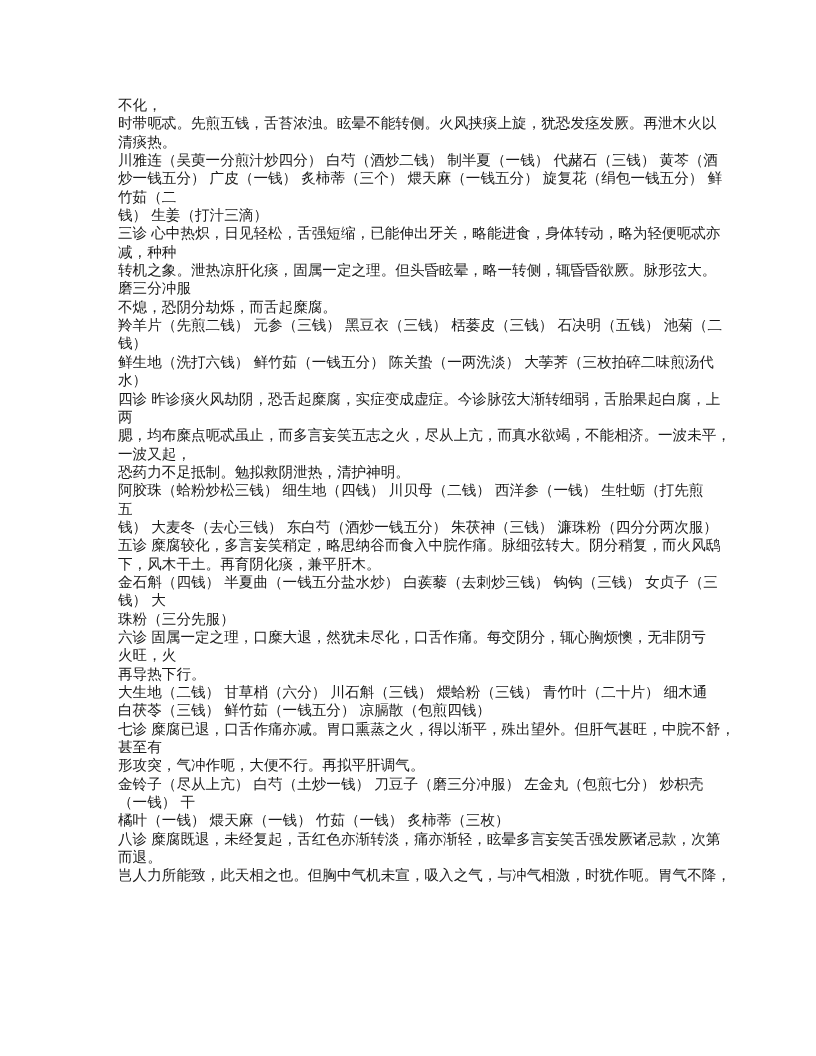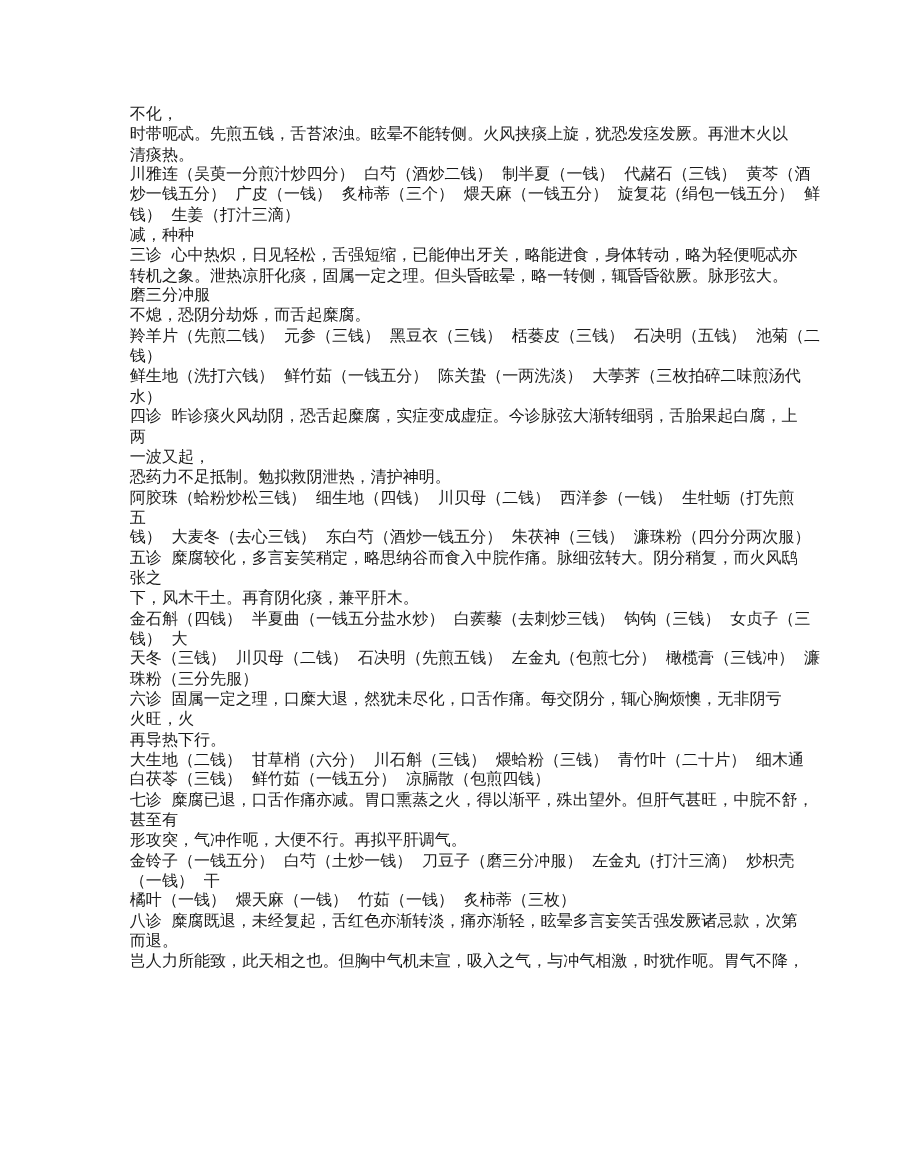--- a/index.html
+++ b/index.html
@@ -2,67 +2,67 @@
 <html><head>
 <meta charset="utf-8">
 <style>
   html, body { margin: 0; padding: 0; background: #ffffff; }
   body { width: 816px; height: 1056px; position: relative; overflow: hidden; }
   .page {
     position: absolute;
     left: 118px;
     top: 96px;
     width: 592px;
-    font-family: Liberation Mono, monospace;
+    font-family: Liberation Sans, sans-serif;
     font-size: 14.6px;
     line-height: 18.35px;
     color: #1a1a1a;
   }
   .line { white-space: nowrap; display: block; height: 18.35px; }
 </style>
 </head>
 <body>
 
 <div class="page">
   <span class="line">不化，</span>
   <span class="line">时带呃忒。先煎五钱，舌苔浓浊。眩晕不能转侧。火风挟痰上旋，犹恐发痉发厥。再泄木火以</span>
   <span class="line">清痰热。</span>
   <span class="line">川雅连（吴萸一分煎汁炒四分） 白芍（酒炒二钱） 制半夏（一钱） 代赭石（三钱） 黄芩（酒</span>
   <span class="line">炒一钱五分） 广皮（一钱） 炙柿蒂（三个） 煨天麻（一钱五分） 旋复花（绢包一钱五分） 鲜</span>
+  <span class="line">竹茹（二</span>
   <span class="line">钱） 生姜（打汁三滴）</span>
+  <span class="line">三诊 心中热炽，日见轻松，舌强短缩，已能伸出牙关，略能进食，身体转动，略为轻便呃忒亦</span>
   <span class="line">减，种种</span>
-  <span class="line">三诊 心中热炽，日见轻松，舌强短缩，已能伸出牙关，略能进食，身体转动，略为轻便呃忒亦</span>
   <span class="line">转机之象。泄热凉肝化痰，固属一定之理。但头昏眩晕，略一转侧，辄昏昏欲厥。脉形弦大。</span>
   <span class="line">磨三分冲服</span>
   <span class="line">不熄，恐阴分劫烁，而舌起糜腐。</span>
   <span class="line">羚羊片（先煎二钱） 元参（三钱） 黑豆衣（三钱） 栝蒌皮（三钱） 石决明（五钱） 池菊（二</span>
   <span class="line">钱）</span>
   <span class="line">鲜生地（洗打六钱） 鲜竹茹（一钱五分） 陈关蛰（一两洗淡） 大荸荠（三枚拍碎二味煎汤代</span>
   <span class="line">水）</span>
   <span class="line">四诊 昨诊痰火风劫阴，恐舌起糜腐，实症变成虚症。今诊脉弦大渐转细弱，舌胎果起白腐，上</span>
   <span class="line">两</span>
+  <span class="line">腮，均布糜点呃忒虽止，而多言妄笑五志之火，尽从上亢，而真水欲竭，不能相济。一波未平，</span>
   <span class="line">一波又起，</span>
   <span class="line">恐药力不足抵制。勉拟救阴泄热，清护神明。</span>
   <span class="line">阿胶珠（蛤粉炒松三钱） 细生地（四钱） 川贝母（二钱） 西洋参（一钱） 生牡蛎（打先煎</span>
   <span class="line">五</span>
   <span class="line">钱） 大麦冬（去心三钱） 东白芍（酒炒一钱五分） 朱茯神（三钱） 濂珠粉（四分分两次服）</span>
   <span class="line">五诊 糜腐较化，多言妄笑稍定，略思纳谷而食入中脘作痛。脉细弦转大。阴分稍复，而火风鸱</span>
-  <span class="line">张之</span>
   <span class="line">下，风木干土。再育阴化痰，兼平肝木。</span>
   <span class="line">金石斛（四钱） 半夏曲（一钱五分盐水炒） 白蒺藜（去刺炒三钱） 钩钩（三钱） 女贞子（三</span>
   <span class="line">钱） 大</span>
-  <span class="line">天冬（三钱） 川贝母（二钱） 石决明（先煎五钱） 左金丸（包煎七分） 橄榄膏（三钱冲） 濂</span>
   <span class="line">珠粉（三分先服）</span>
   <span class="line">六诊 固属一定之理，口糜大退，然犹未尽化，口舌作痛。每交阴分，辄心胸烦懊，无非阴亏</span>
   <span class="line">火旺，火</span>
   <span class="line">再导热下行。</span>
   <span class="line">大生地（二钱） 甘草梢（六分） 川石斛（三钱） 煨蛤粉（三钱） 青竹叶（二十片） 细木通</span>
   <span class="line">白茯苓（三钱） 鲜竹茹（一钱五分） 凉膈散（包煎四钱）</span>
   <span class="line">七诊 糜腐已退，口舌作痛亦减。胃口熏蒸之火，得以渐平，殊出望外。但肝气甚旺，中脘不舒，</span>
   <span class="line">甚至有</span>
   <span class="line">形攻突，气冲作呃，大便不行。再拟平肝调气。</span>
-  <span class="line">金铃子（一钱五分） 白芍（土炒一钱） 刀豆子（磨三分冲服） 左金丸（打汁三滴） 炒枳壳</span>
+  <span class="line">金铃子（尽从上亢） 白芍（土炒一钱） 刀豆子（磨三分冲服） 左金丸（包煎七分） 炒枳壳</span>
   <span class="line">（一钱） 干</span>
   <span class="line">橘叶（一钱） 煨天麻（一钱） 竹茹（一钱） 炙柿蒂（三枚）</span>
   <span class="line">八诊 糜腐既退，未经复起，舌红色亦渐转淡，痛亦渐轻，眩晕多言妄笑舌强发厥诸忌款，次第</span>
   <span class="line">而退。</span>
   <span class="line">岂人力所能致，此天相之也。但胸中气机未宣，吸入之气，与冲气相激，时犹作呃。胃气不降，</span>
 </div>
 
 </body></html>

